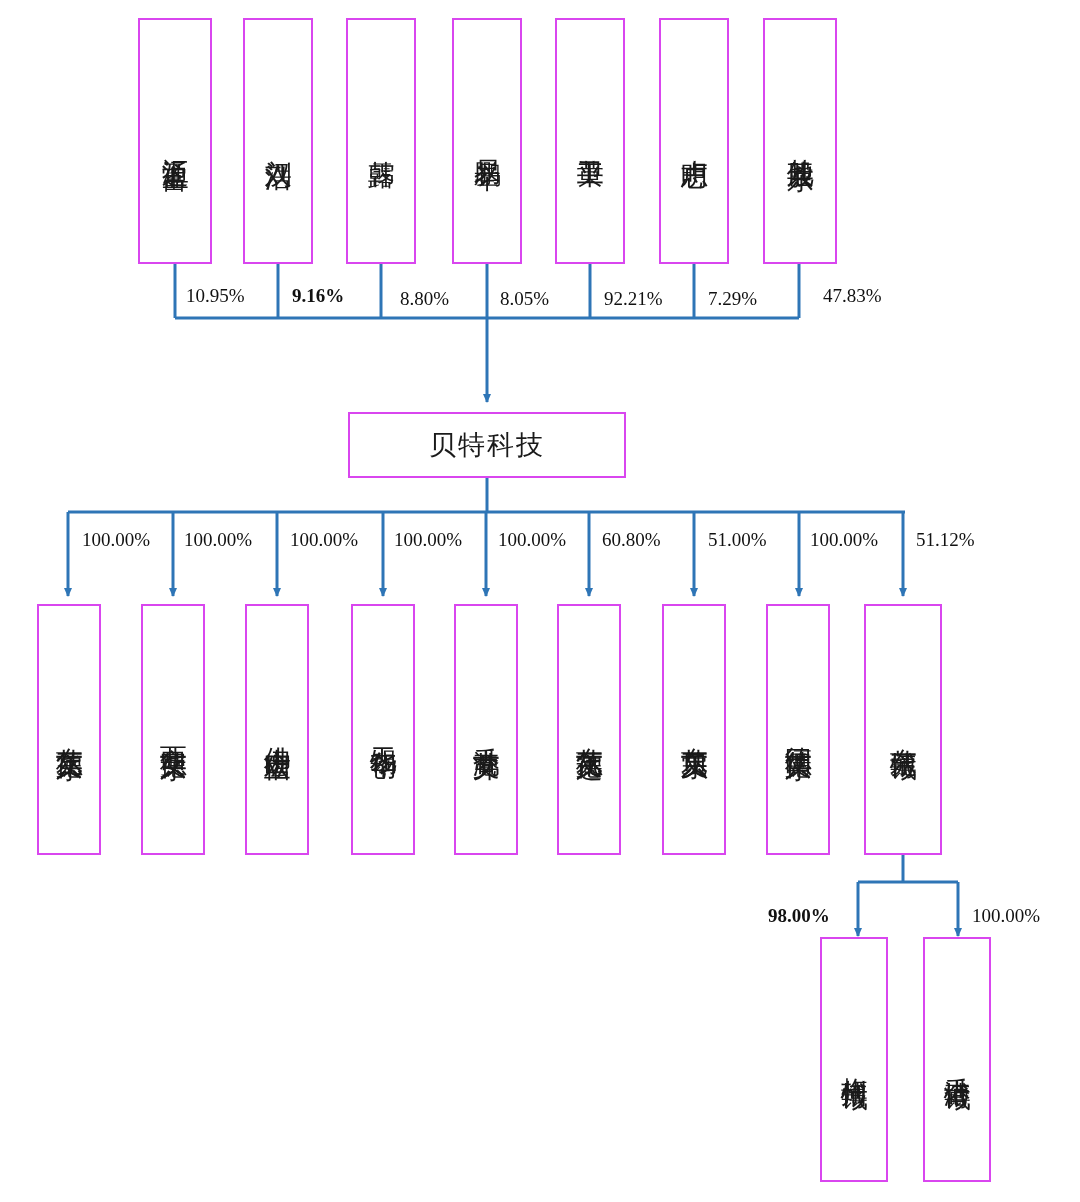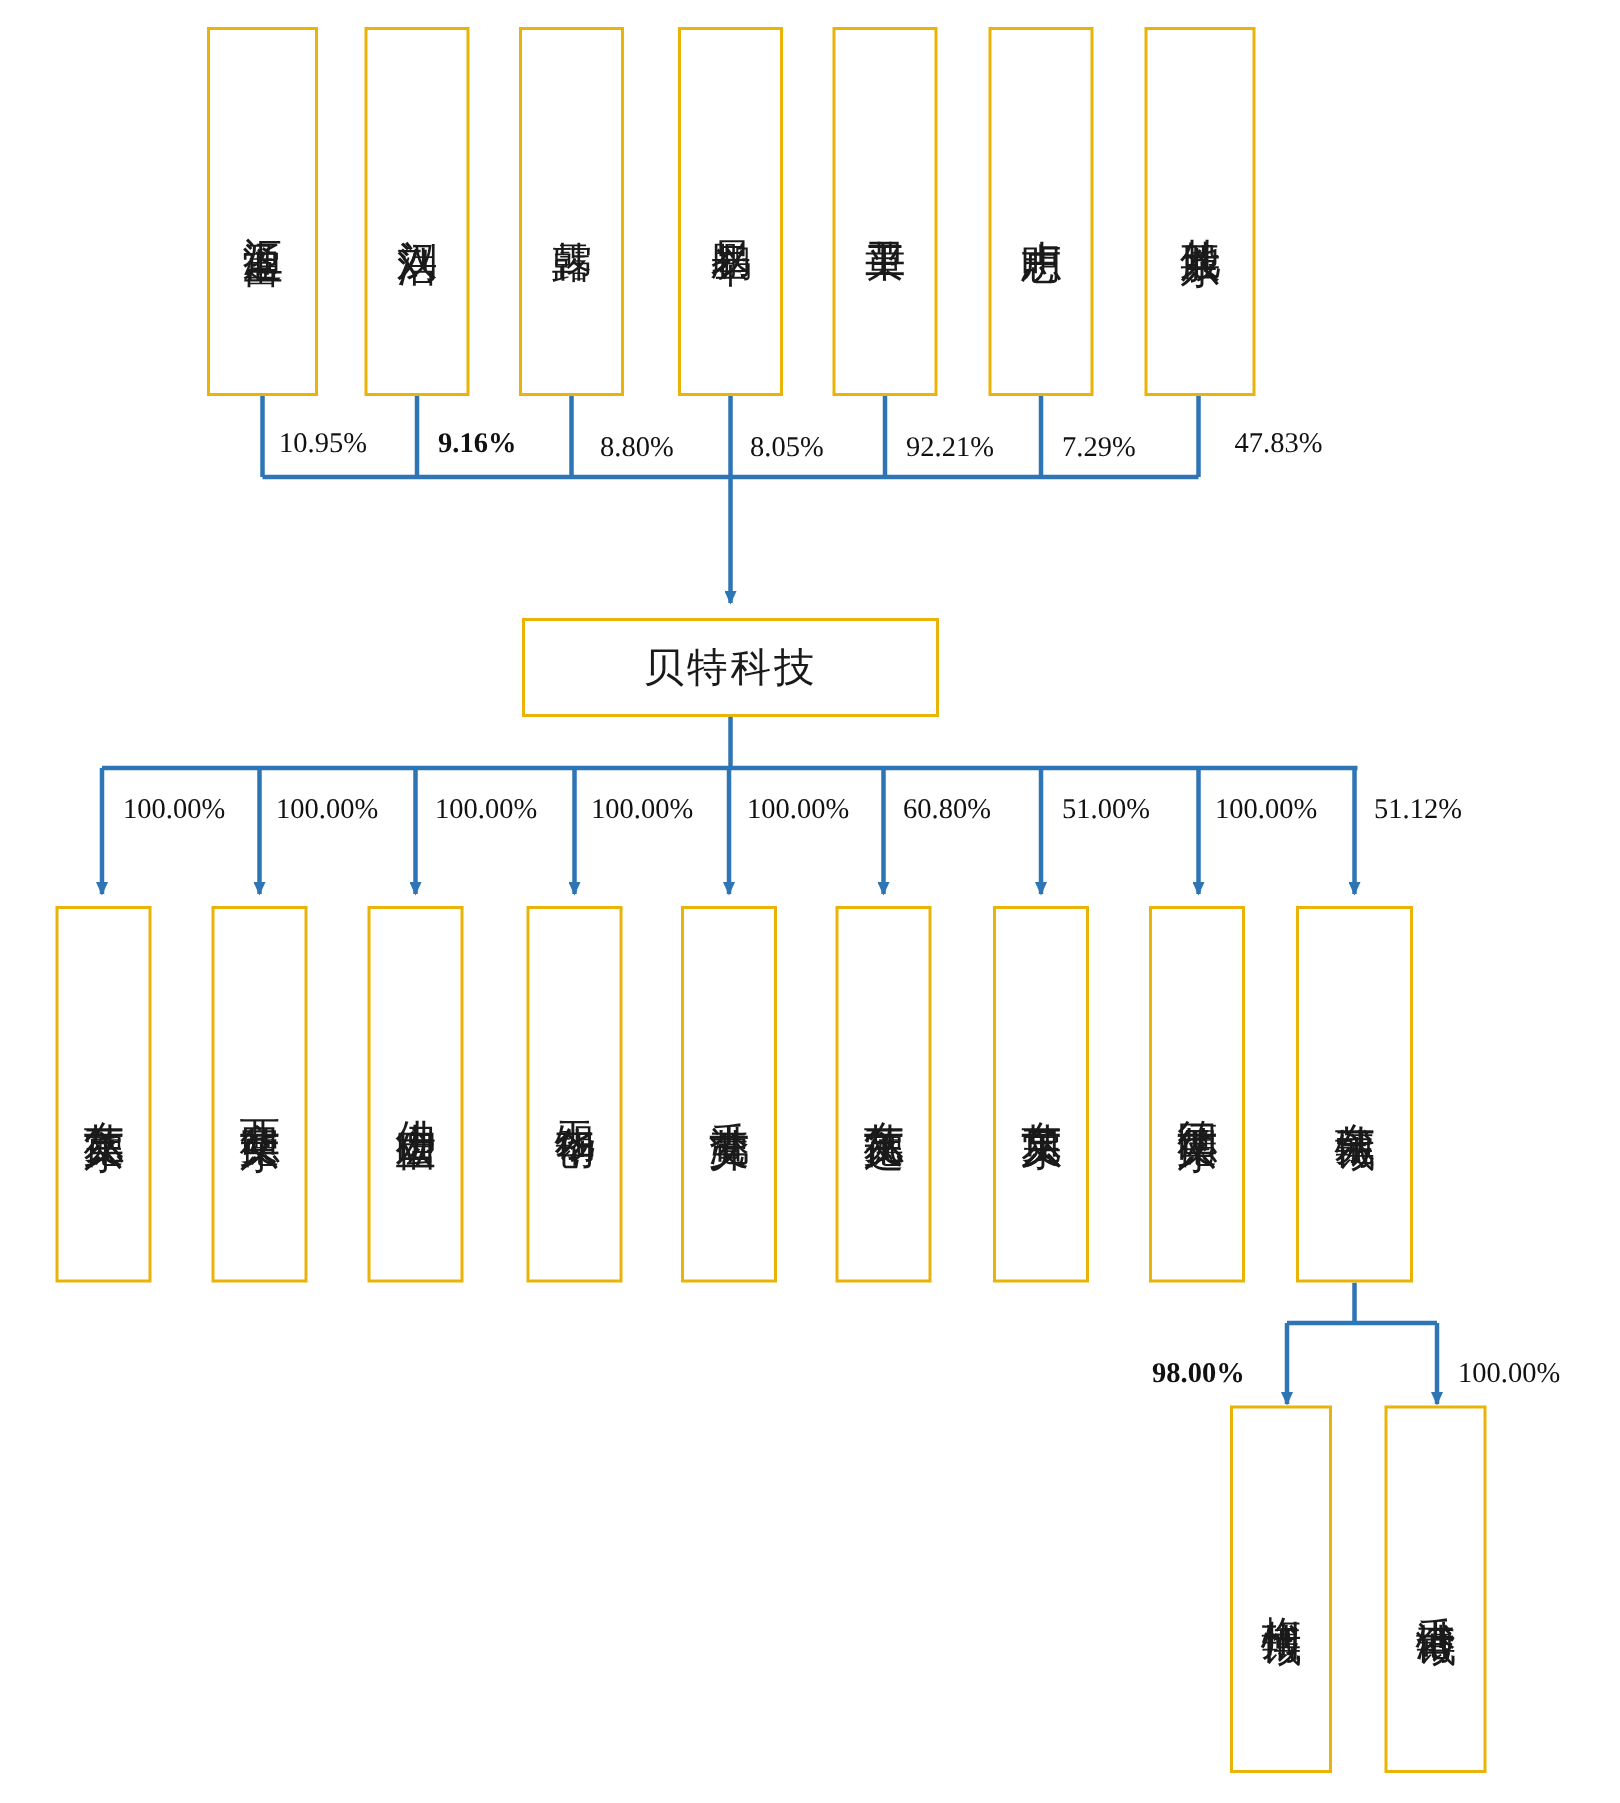--- a/index.html
+++ b/index.html
@@ -17,21 +17,21 @@
   }
   #diagram {
     position: absolute;
     left: 0; top: 0;
     width: 1080px;
     height: 1060px;
   }
   .node {
     position: absolute;
     box-sizing: border-box;
-    border: 2px solid #eab308;
+    border: 2px solid #d946ef;
     background: #ffffff;
     display: flex;
     align-items: center;
     justify-content: center;
     text-align: center;
   }
   .vtext {
     writing-mode: vertical-rl;
     text-orientation: upright;
     letter-spacing: 2px;

